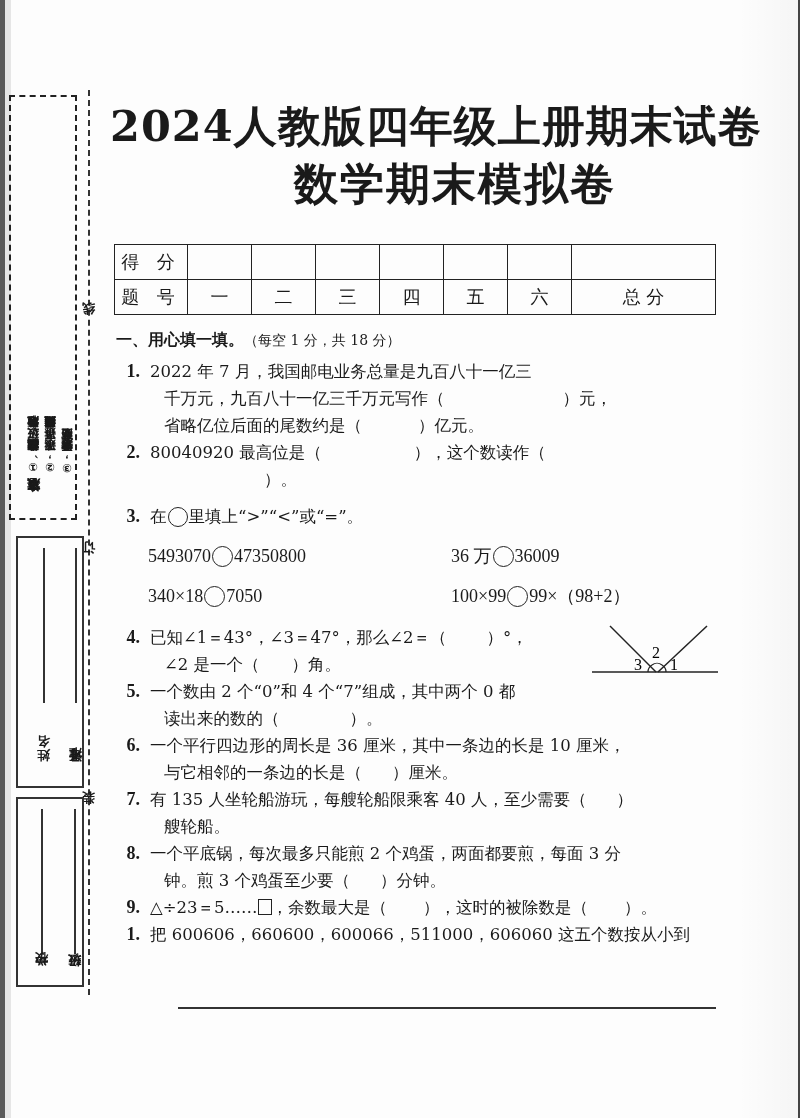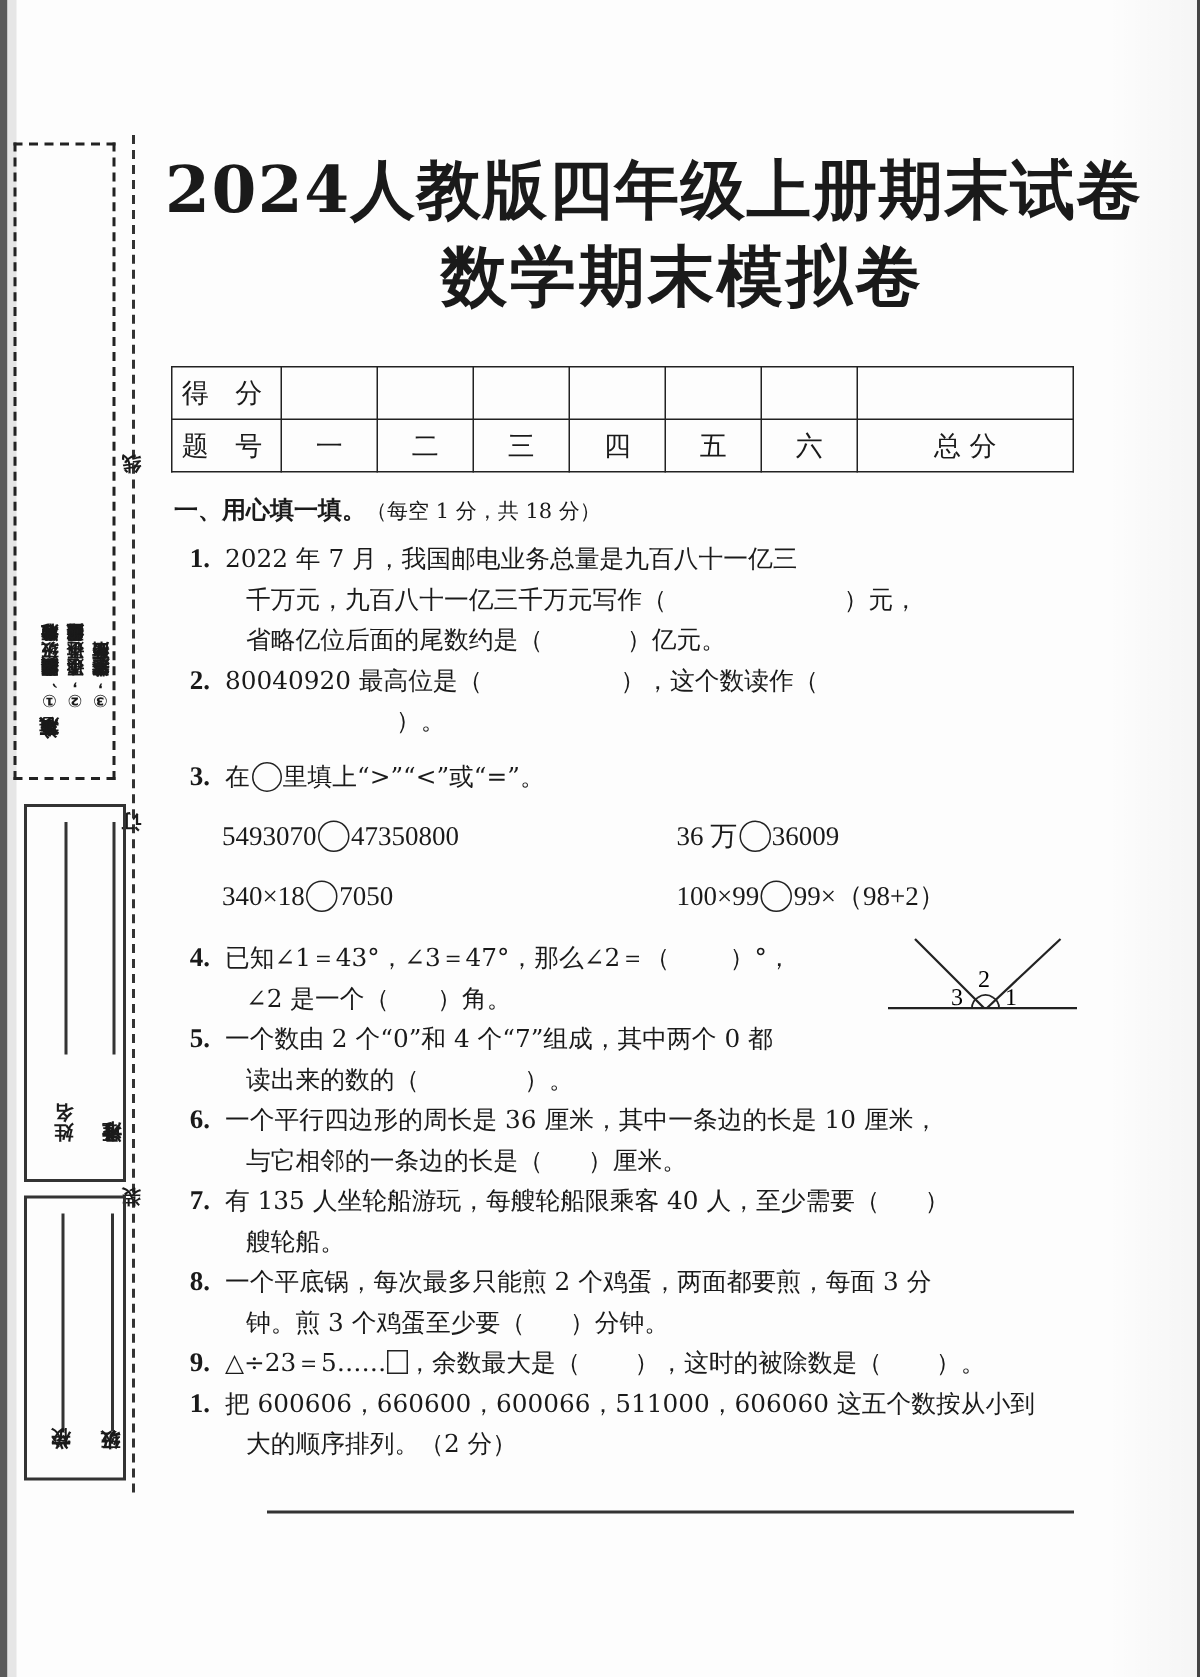--- a/index.html
+++ b/index.html
@@ -203,21 +203,20 @@
   </div>
 
   <div class="q">
     <span class="num">9.</span>
     <span class="line"><span>△÷23＝5……</span><span class="sq"></span><span>，余数最大是（</span><span class="blank" style="width:36px;"></span><span>），这时的被除数是（</span><span class="blank" style="width:36px;"></span><span>）。</span></span>
   </div>
 
   <div class="q">
     <span class="num">1.</span>
     <span class="line">把 600606，660600，600066，511000，606060 这五个数按从小到</span>
-    <span class="line cont">大的顺序排列。（2 分）</span>
   </div>
 </div>
 
 <svg class="diagram" viewBox="0 0 130 60">
   <line x1="2" y1="52" x2="128" y2="52" stroke="#222" stroke-width="1.5"></line>
   <line x1="20" y1="6" x2="66" y2="52" stroke="#222" stroke-width="1.5"></line>
   <line x1="117" y1="6" x2="68" y2="52" stroke="#222" stroke-width="1.5"></line>
   <path d="M58 52 A8 8 0 0 1 62 45" fill="none" stroke="#222" stroke-width="1.2"></path>
   <path d="M62 45 A8 8 0 0 1 72 45" fill="none" stroke="#222" stroke-width="1.2"></path>
   <path d="M72 45 A8 8 0 0 1 76 52" fill="none" stroke="#222" stroke-width="1.2"></path>

